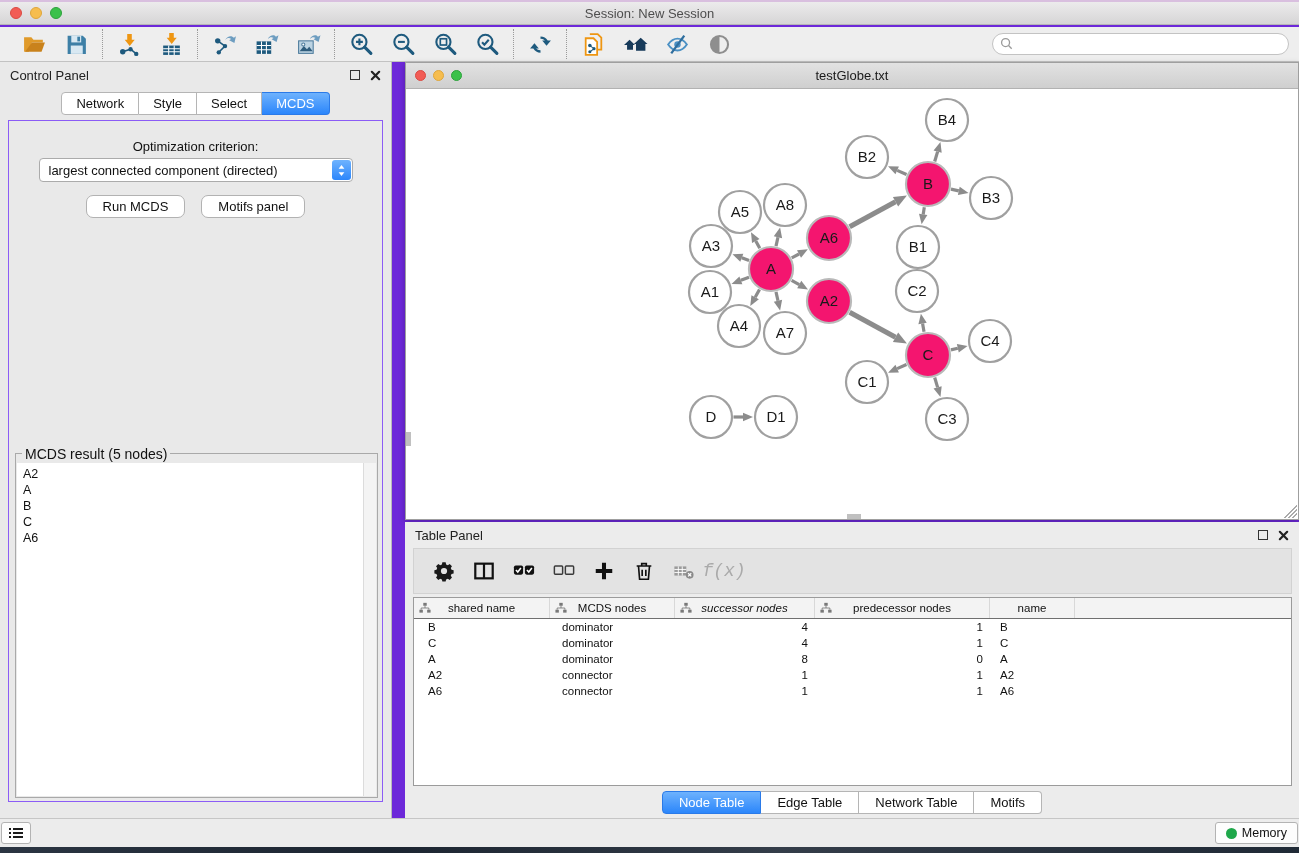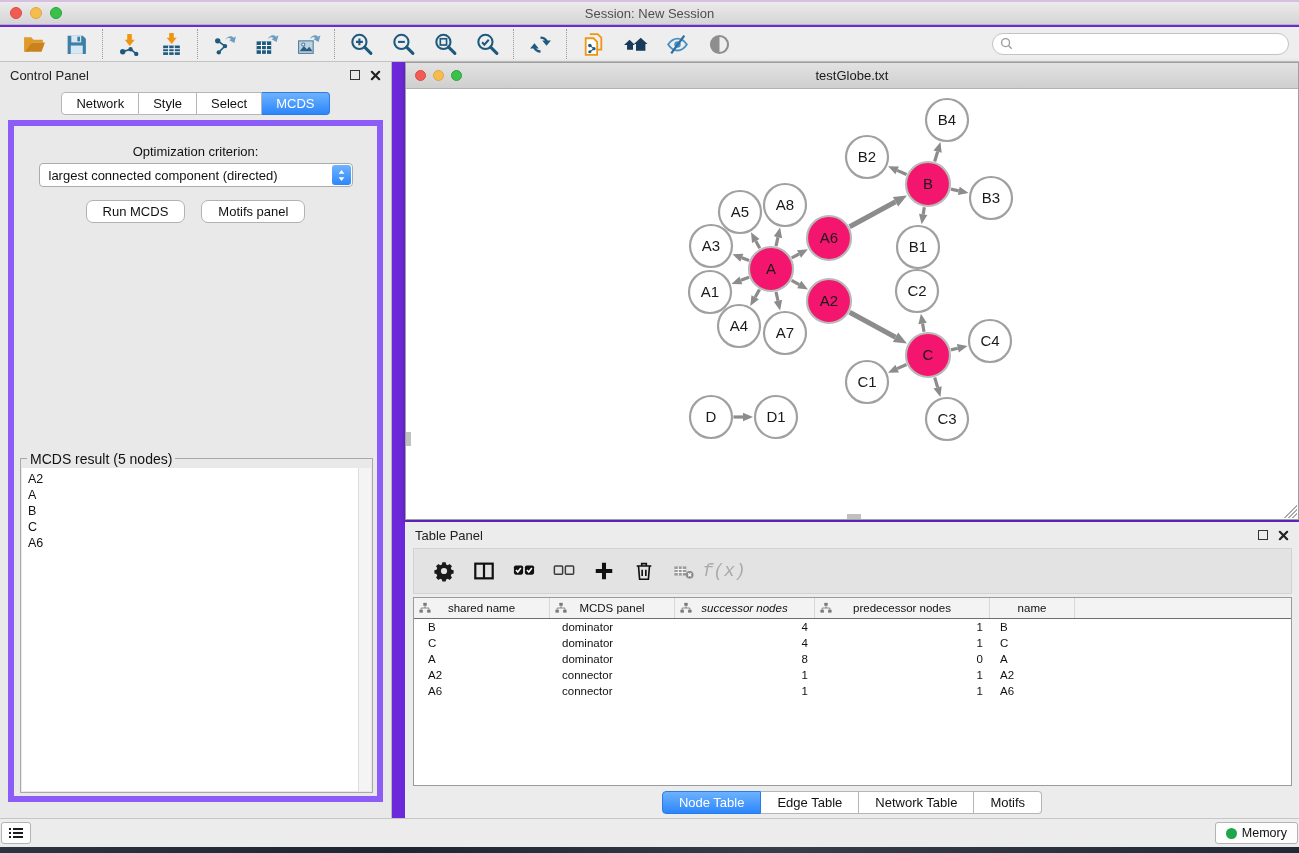--- a/index.html
+++ b/index.html
@@ -42,21 +42,21 @@
   
   .control-panel { position:absolute; left:0; top:62px; width:392px; height:756px;
     background:#e9e9e9; border-right:1px solid #b9b9b9; }
   .ctrl-tabs { display:flex; justify-content:center; margin-top:4px; }
   .tab { font-size:13px; padding:3px 14px; background:#fff; border:1px solid #b5b5b5;
     border-left:none; color:#111; cursor:default; }
   .tab:first-child { border-left:1px solid #b5b5b5; border-radius:4px 0 0 4px; }
   .tab:last-child { border-radius:0 4px 4px 0; }
   .tab.active { background:linear-gradient(#6eb2fd,#2b86fb); border-color:#2a7ae8; color:#fff; }
   .ctrl-content { position:absolute; left:8px; right:8px; top:58px; bottom:16px;
-    border:6px solid #8b5cf6; background:#e9e9e9; }
+    border:1px solid #8b5cf6; background:#e9e9e9; }
   .opt-label { text-align:center; margin-top:18px; font-size:13px; color:#111; }
   .dropdown { position:relative; width:314px; height:24px; margin:4px auto 0 auto;
     background:#fff; border:1px solid #ababab; border-radius:4px;
     display:flex; align-items:center; cursor:default; }
   .dd-text { font-size:13px; padding-left:9px; color:#111; white-space:nowrap; }
   .dd-spinner { position:absolute; right:1px; top:1px; width:19px; height:20px; border-radius:3px;
     background:linear-gradient(#6fb3fe,#2c86fb); display:flex; align-items:center; justify-content:center; }
   .btn-row { display:flex; justify-content:center; gap:16px; margin-top:13px; }
   .push-btn { font-size:13px; color:#111; background:#fff; border:1px solid #b2b2b2;
     border-radius:7px; padding:3px 16px; cursor:default; font-family:inherit; }
@@ -542,21 +542,21 @@
             </svg>
             <span>shared name</span>
           </div>
           <div class="t-hcell" style="width: 125px;">
             <svg viewBox="0 0 14 14">
               <rect x="5" y="1" width="4" height="3.4" fill="#787878"></rect>
               <rect x="0.5" y="9" width="4" height="3.4" fill="#787878"></rect>
               <rect x="9.5" y="9" width="4" height="3.4" fill="#787878"></rect>
               <path d="M7 4.4V7M2.5 9V7h9v2" stroke="#787878" fill="none"></path>
             </svg>
-            <span>MCDS panel</span>
+            <span>MCDS nodes</span>
           </div>
           <div class="t-hcell" style="width: 140px; font-style: italic;">
             <svg viewBox="0 0 14 14">
               <rect x="5" y="1" width="4" height="3.4" fill="#787878"></rect>
               <rect x="0.5" y="9" width="4" height="3.4" fill="#787878"></rect>
               <rect x="9.5" y="9" width="4" height="3.4" fill="#787878"></rect>
               <path d="M7 4.4V7M2.5 9V7h9v2" stroke="#787878" fill="none"></path>
             </svg>
             <span>successor nodes</span>
           </div>

